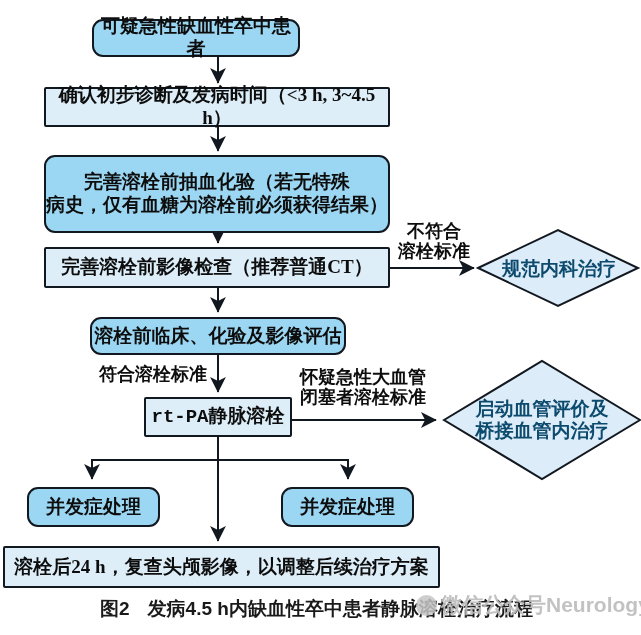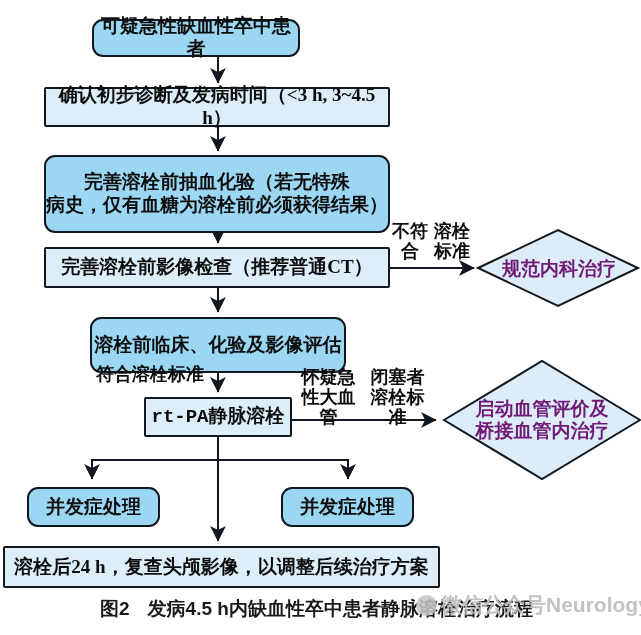--- a/index.html
+++ b/index.html
@@ -12,24 +12,24 @@
     position:absolute;box-sizing:border-box;display:flex;flex-direction:column;
     align-items:center;justify-content:center;text-align:center;
     font-weight:bold;font-size:19px;line-height:1.2;color:#0d0d0d;
     font-family:"Liberation Serif","DejaVu Serif",serif;
   }
   .round{background:#9bd6f2;border:2.5px solid #12181f;border-radius:11px;}
   .light{background:#ddeef9;border:2px solid #12181f;border-radius:2px;}
   .dtext{
     position:absolute;display:flex;flex-direction:column;align-items:center;
     justify-content:center;text-align:center;font-weight:bold;font-size:19px;
-    line-height:1.16;color:#701a75;
+    line-height:1.16;color:#0c4a6e;
   }
   .elabel{
-    position:absolute;display:flex;align-items:center;
+    position:absolute;display:flex;flex-direction:column;align-items:center;
     text-align:center;font-weight:bold;font-size:18px;line-height:1.12;color:#0d0d0d;
   }
   .caption{
     position:absolute;left:100px;top:596px;width:470px;
     font-family:"Liberation Sans","DejaVu Sans",sans-serif;
     font-weight:bold;font-size:19px;color:#1a1a1a;white-space:nowrap;
   }
   .caption .figlabel{margin-right:18px;}
   .watermark{
     position:absolute;left:416px;top:591px;display:flex;align-items:center;gap:4px;
@@ -75,21 +75,21 @@
 
   <div class="node round" style="left:44px;top:155px;width:346px;height:78px;">
     <span>完善溶栓前抽血化验（若无特殊</span>
     <span>病史，仅有血糖为溶栓前必须获得结果）</span>
   </div>
 
   <div class="node light" style="left:44px;top:247px;width:346px;height:41px;">完善溶栓前影像检查（推荐普通CT）</div>
 
   <div class="dtext" style="left:488px;top:258px;width:142px;height:22px;">规范内科治疗</div>
 
-  <div class="node round" style="left:90px;top:317px;width:256px;height:56px;">溶栓前临床、化验及影像评估</div>
+  <div class="node round" style="left:90px;top:317px;width:256px;height:38px;">溶栓前临床、化验及影像评估</div>
 
   <div class="node light" style="left:144px;top:397px;width:148px;height:40px;font-family:Liberation Mono, monospace;">rt-PA静脉溶栓</div>
 
   <div class="dtext" style="left:452px;top:397px;width:180px;height:46px;">
     <span>启动血管评价及</span>
     <span>桥接血管内治疗</span>
   </div>
 
   <div class="node round" style="left:27px;top:487px;width:133px;height:40px;">并发症处理</div>
 

